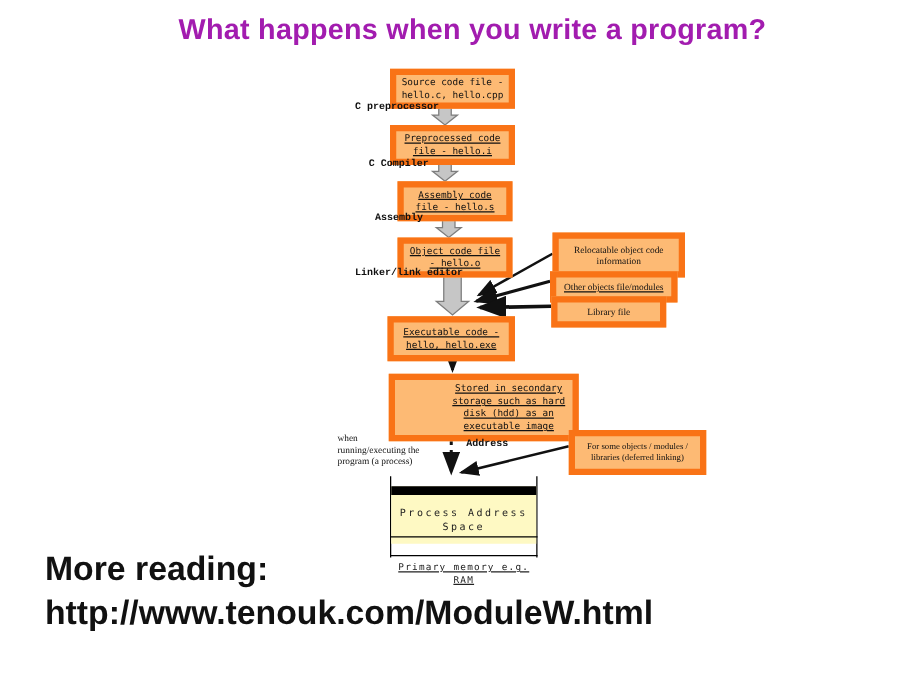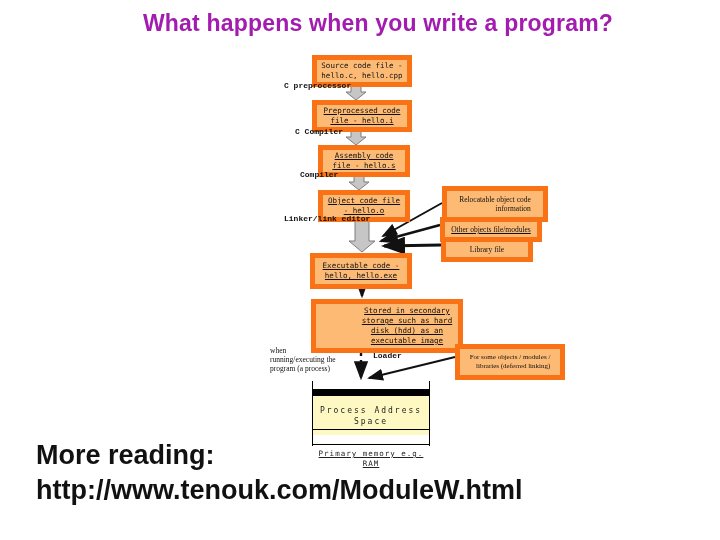--- a/index.html
+++ b/index.html
@@ -13,21 +13,21 @@
   .slide-title{
     left:18px;top:10px;width:720px;text-align:center;
     font-size:23px;font-weight:600;color:#a21caf;letter-spacing:0.2px;
   }
   
   .dbox{
     border:5px solid #f97316;background:#fdba74;color:#111;
     display:flex;align-items:center;justify-content:center;text-align:center;
     font-family:"DejaVu Sans Mono",monospace;font-size:7.5px;line-height:10px;
   }
-  .serifbox{font-family:"Liberation Serif",serif;font-size:7.5px;line-height:9px;text-align:right;}
+  .serifbox{font-family:"Liberation Serif",serif;font-size:7.5px;line-height:9px;}
   .ul{text-decoration:underline;}
   .stage-label{
     font-family:Liberation Mono, monospace;font-weight:bold;font-size:8px;color:#111;
     line-height:9px;
   }
   .small-note{
     font-family:"Liberation Serif",serif;font-size:7.5px;color:#111;line-height:9px;
   }
   .mem-gray{
     background:#fef9c3;border-top:7px solid #000000;
@@ -78,21 +78,21 @@
 <div class="abs stage-label" style="left:284px;top:81px;">C preprocessor</div>
 
 <div class="abs dbox pre ul" style="left:312px;top:100px;width:90px;height:22px;">Preprocessed code
 file - hello.i</div>
 
 <div class="abs stage-label" style="left:295px;top:127px;">C Compiler</div>
 
 <div class="abs dbox pre ul" style="left:318px;top:145px;width:82px;height:22px;">Assembly code
 file - hello.s</div>
 
-<div class="abs stage-label" style="left:300px;top:170px;">Compiler</div>
+<div class="abs stage-label" style="left:300px;top:170px;">Assembly</div>
 
 <div class="abs dbox pre ul" style="left:318px;top:190px;width:82px;height:22px;">Object code file
 - hello.o</div>
 
 <div class="abs stage-label" style="left:284px;top:214px;">Linker/link editor</div>
 
 <div class="abs dbox pre ul" style="left:310px;top:253px;width:92px;height:26px;">Executable code -
 hello, hello.exe</div>
 
 <div class="abs dbox serifbox pre" style="left:442px;top:186px;width:96px;height:26px;">Relocatable object code
@@ -103,21 +103,21 @@
 <div class="abs dbox serifbox" style="left:441px;top:237px;width:82px;height:15px;">Library file</div>
 
 <div class="abs dbox pre ul" style="left:311px;top:299px;width:102px;height:44px;padding-left:40px;">Stored in secondary
 storage such as hard
 disk (hdd) as an
 executable image</div>
 
 <div class="abs small-note pre" style="left:270px;top:346px;width:66px;">when running/executing the
 program (a process)</div>
 
-<div class="abs stage-label" style="left:373px;top:351px;">Loader</div>
+<div class="abs stage-label" style="left:373px;top:351px;">Address</div>
 
 <div class="abs dbox serifbox pre" style="left:455px;top:344px;width:100px;height:26px;font-size:7px;">For some objects / modules /
 libraries (deferred linking)</div>
 
 <div class="abs vline" style="left:312px;top:381px;height:65px;"></div>
 <div class="abs vline" style="left:429px;top:381px;height:65px;"></div>
 <div class="abs mem-gray pre" style="left:313px;top:389px;width:116px;height:39px;">Process Address
 Space</div>
 <div class="abs hline" style="left:312px;top:429px;width:118px;"></div>
 <div class="abs hline" style="left:312px;top:444px;width:118px;"></div>

